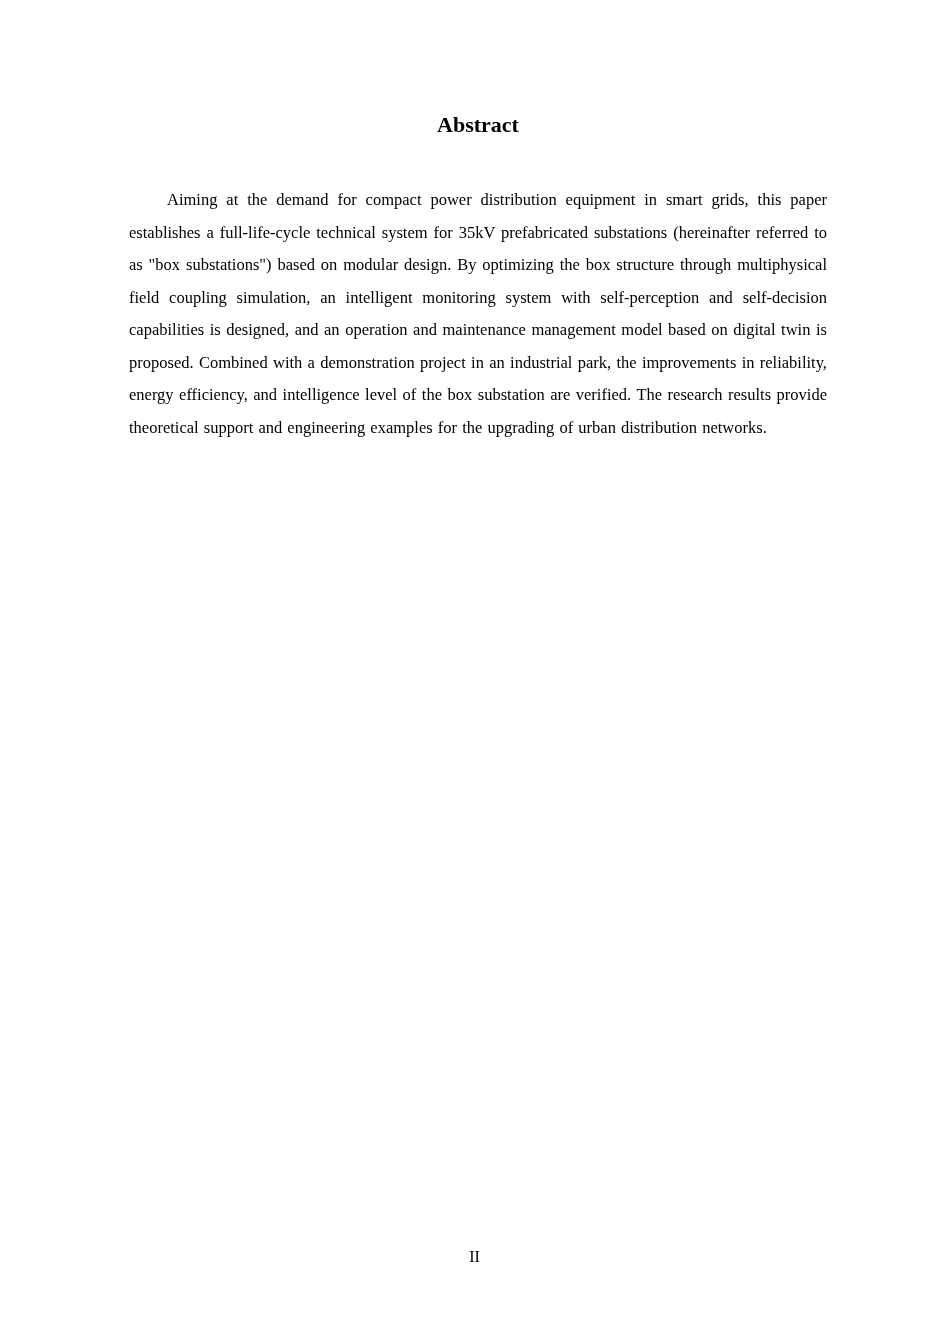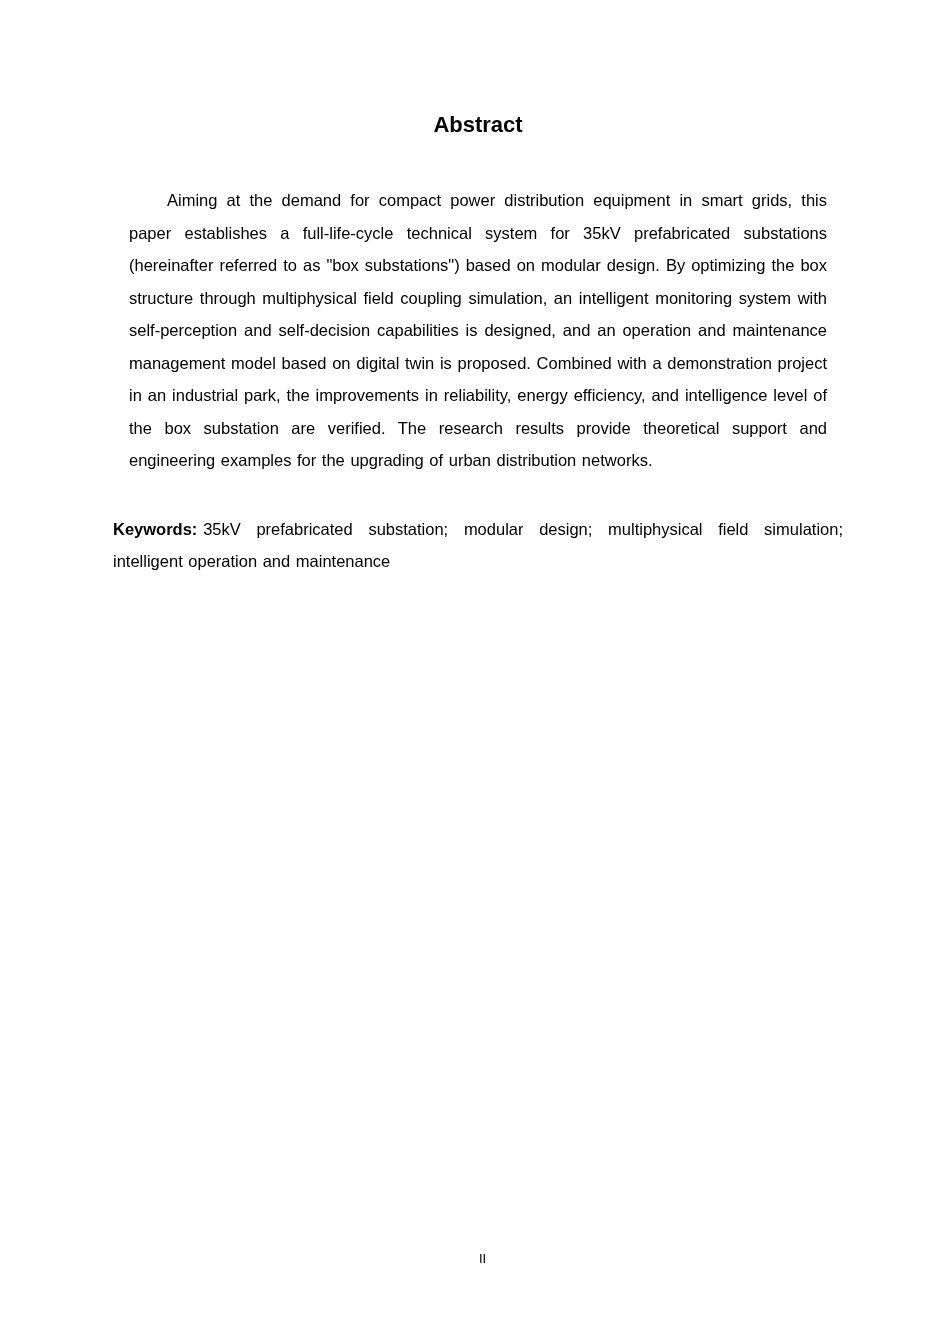--- a/index.html
+++ b/index.html
@@ -6,21 +6,21 @@
     margin: 0;
     padding: 0;
     background: #ffffff;
   }
   .page {
     width: 933px;
     height: 1344px;
     position: relative;
     background: #ffffff;
     color: #000000;
-    font-family: Liberation Sans, sans-serif;
+    font-family: Liberation Serif, serif;
     box-sizing: border-box;
     overflow: hidden;
   }
   .content {
     padding: 112px 90px 0 113px;
   }
   .doc-title {
     text-align: center;
     font-weight: bold;
     font-size: 22px;
@@ -42,34 +42,31 @@
     margin: 36px 0 0 0;
     word-spacing: 1px;
   }
   .kw-label {
     font-weight: bold;
     margin-right: 0.35em;
   }
   .page-footer {
     position: absolute;
     bottom: 78px;
-    left: 16px;
+    left: 8px;
     width: 100%;
     text-align: center;
-    font-size: 13px;
+    font-size: 16px;
   }
 </style>
 </head>
 <body>
 
 <div class="page">
   <div class="content">
     <h1 class="doc-title">Abstract</h1>
 
     <p class="body-paragraph">Aiming at the demand for compact power distribution equipment in smart grids, this paper establishes a full-life-cycle technical system for 35kV prefabricated substations (hereinafter referred to as "box substations") based on modular design. By optimizing the box structure through multiphysical field coupling simulation, an intelligent monitoring system with self-perception and self-decision capabilities is designed, and an operation and maintenance management model based on digital twin is proposed. Combined with a demonstration project in an industrial park, the improvements in reliability, energy efficiency, and intelligence level of the box substation are verified. The research results provide theoretical support and engineering examples for the upgrading of urban distribution networks.</p>
 
-    <p class="keywords">
-      <span class="kw-label">Keywords:</span><span>35kV prefabricated substation; modular design; multiphysical field simulation; intelligent operation and maintenance</span>
-    </p>
   </div>
 
   <div class="page-footer">II</div>
 </div>
 
 </body></html>

